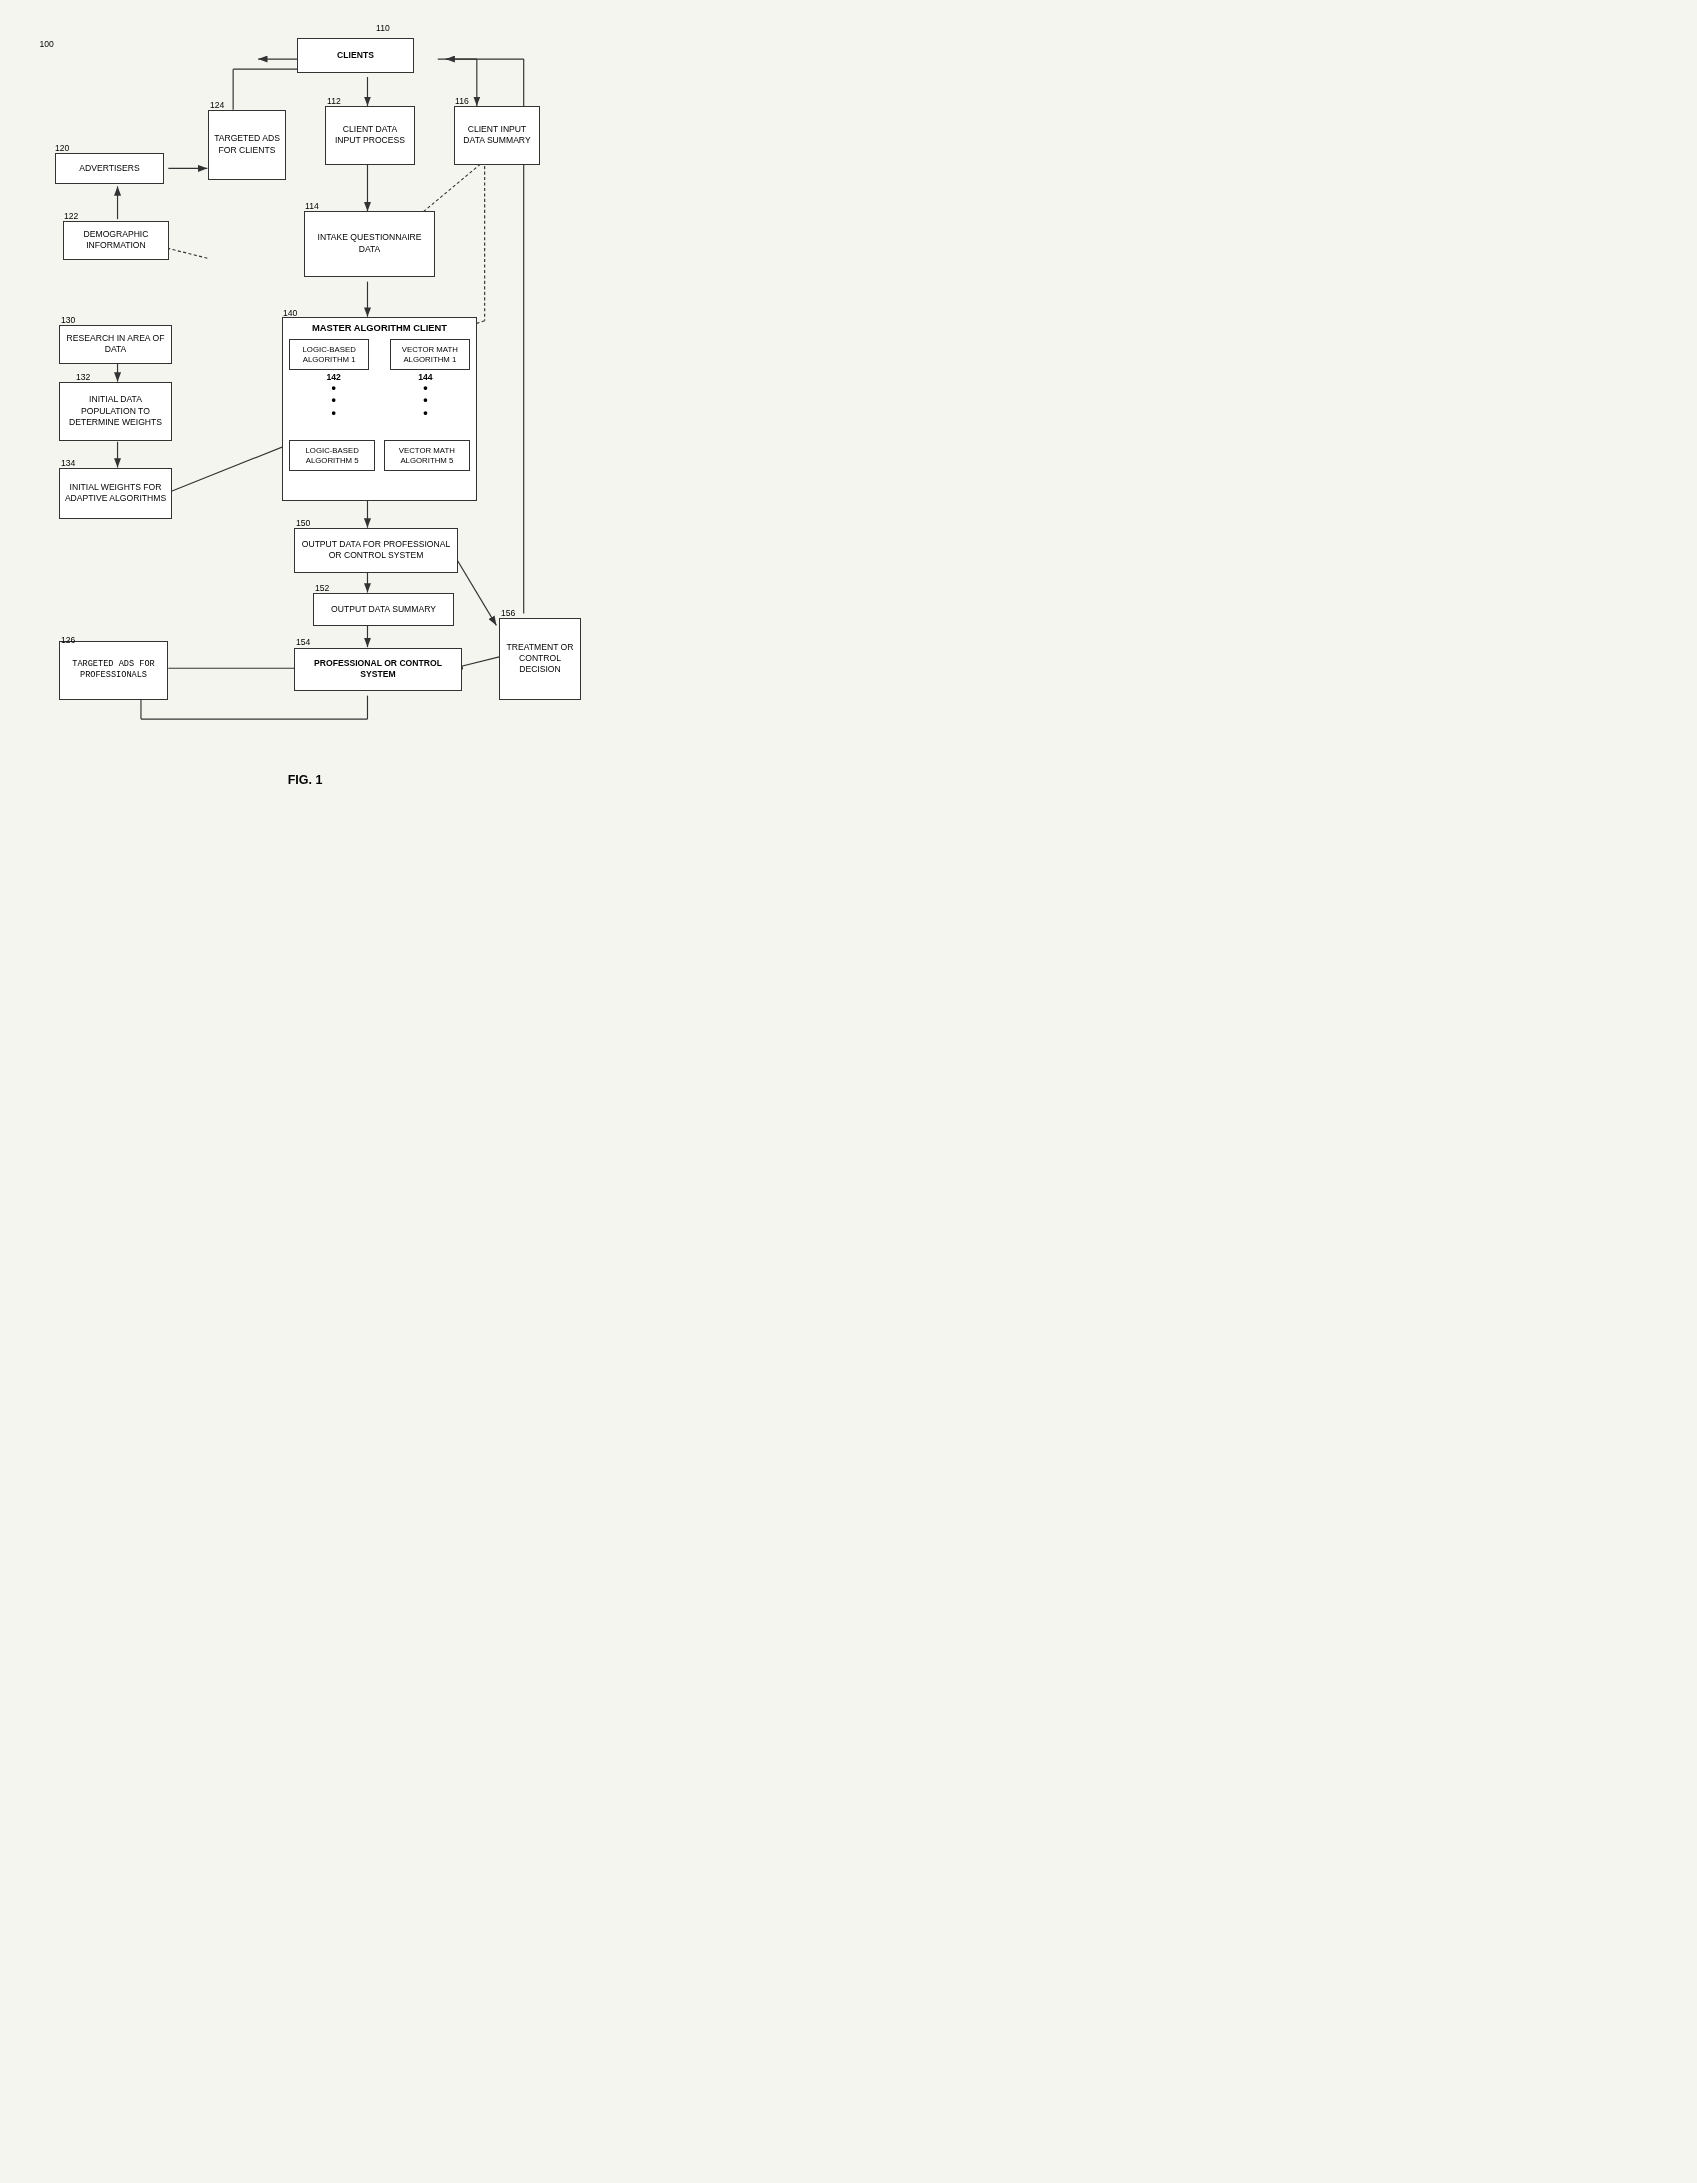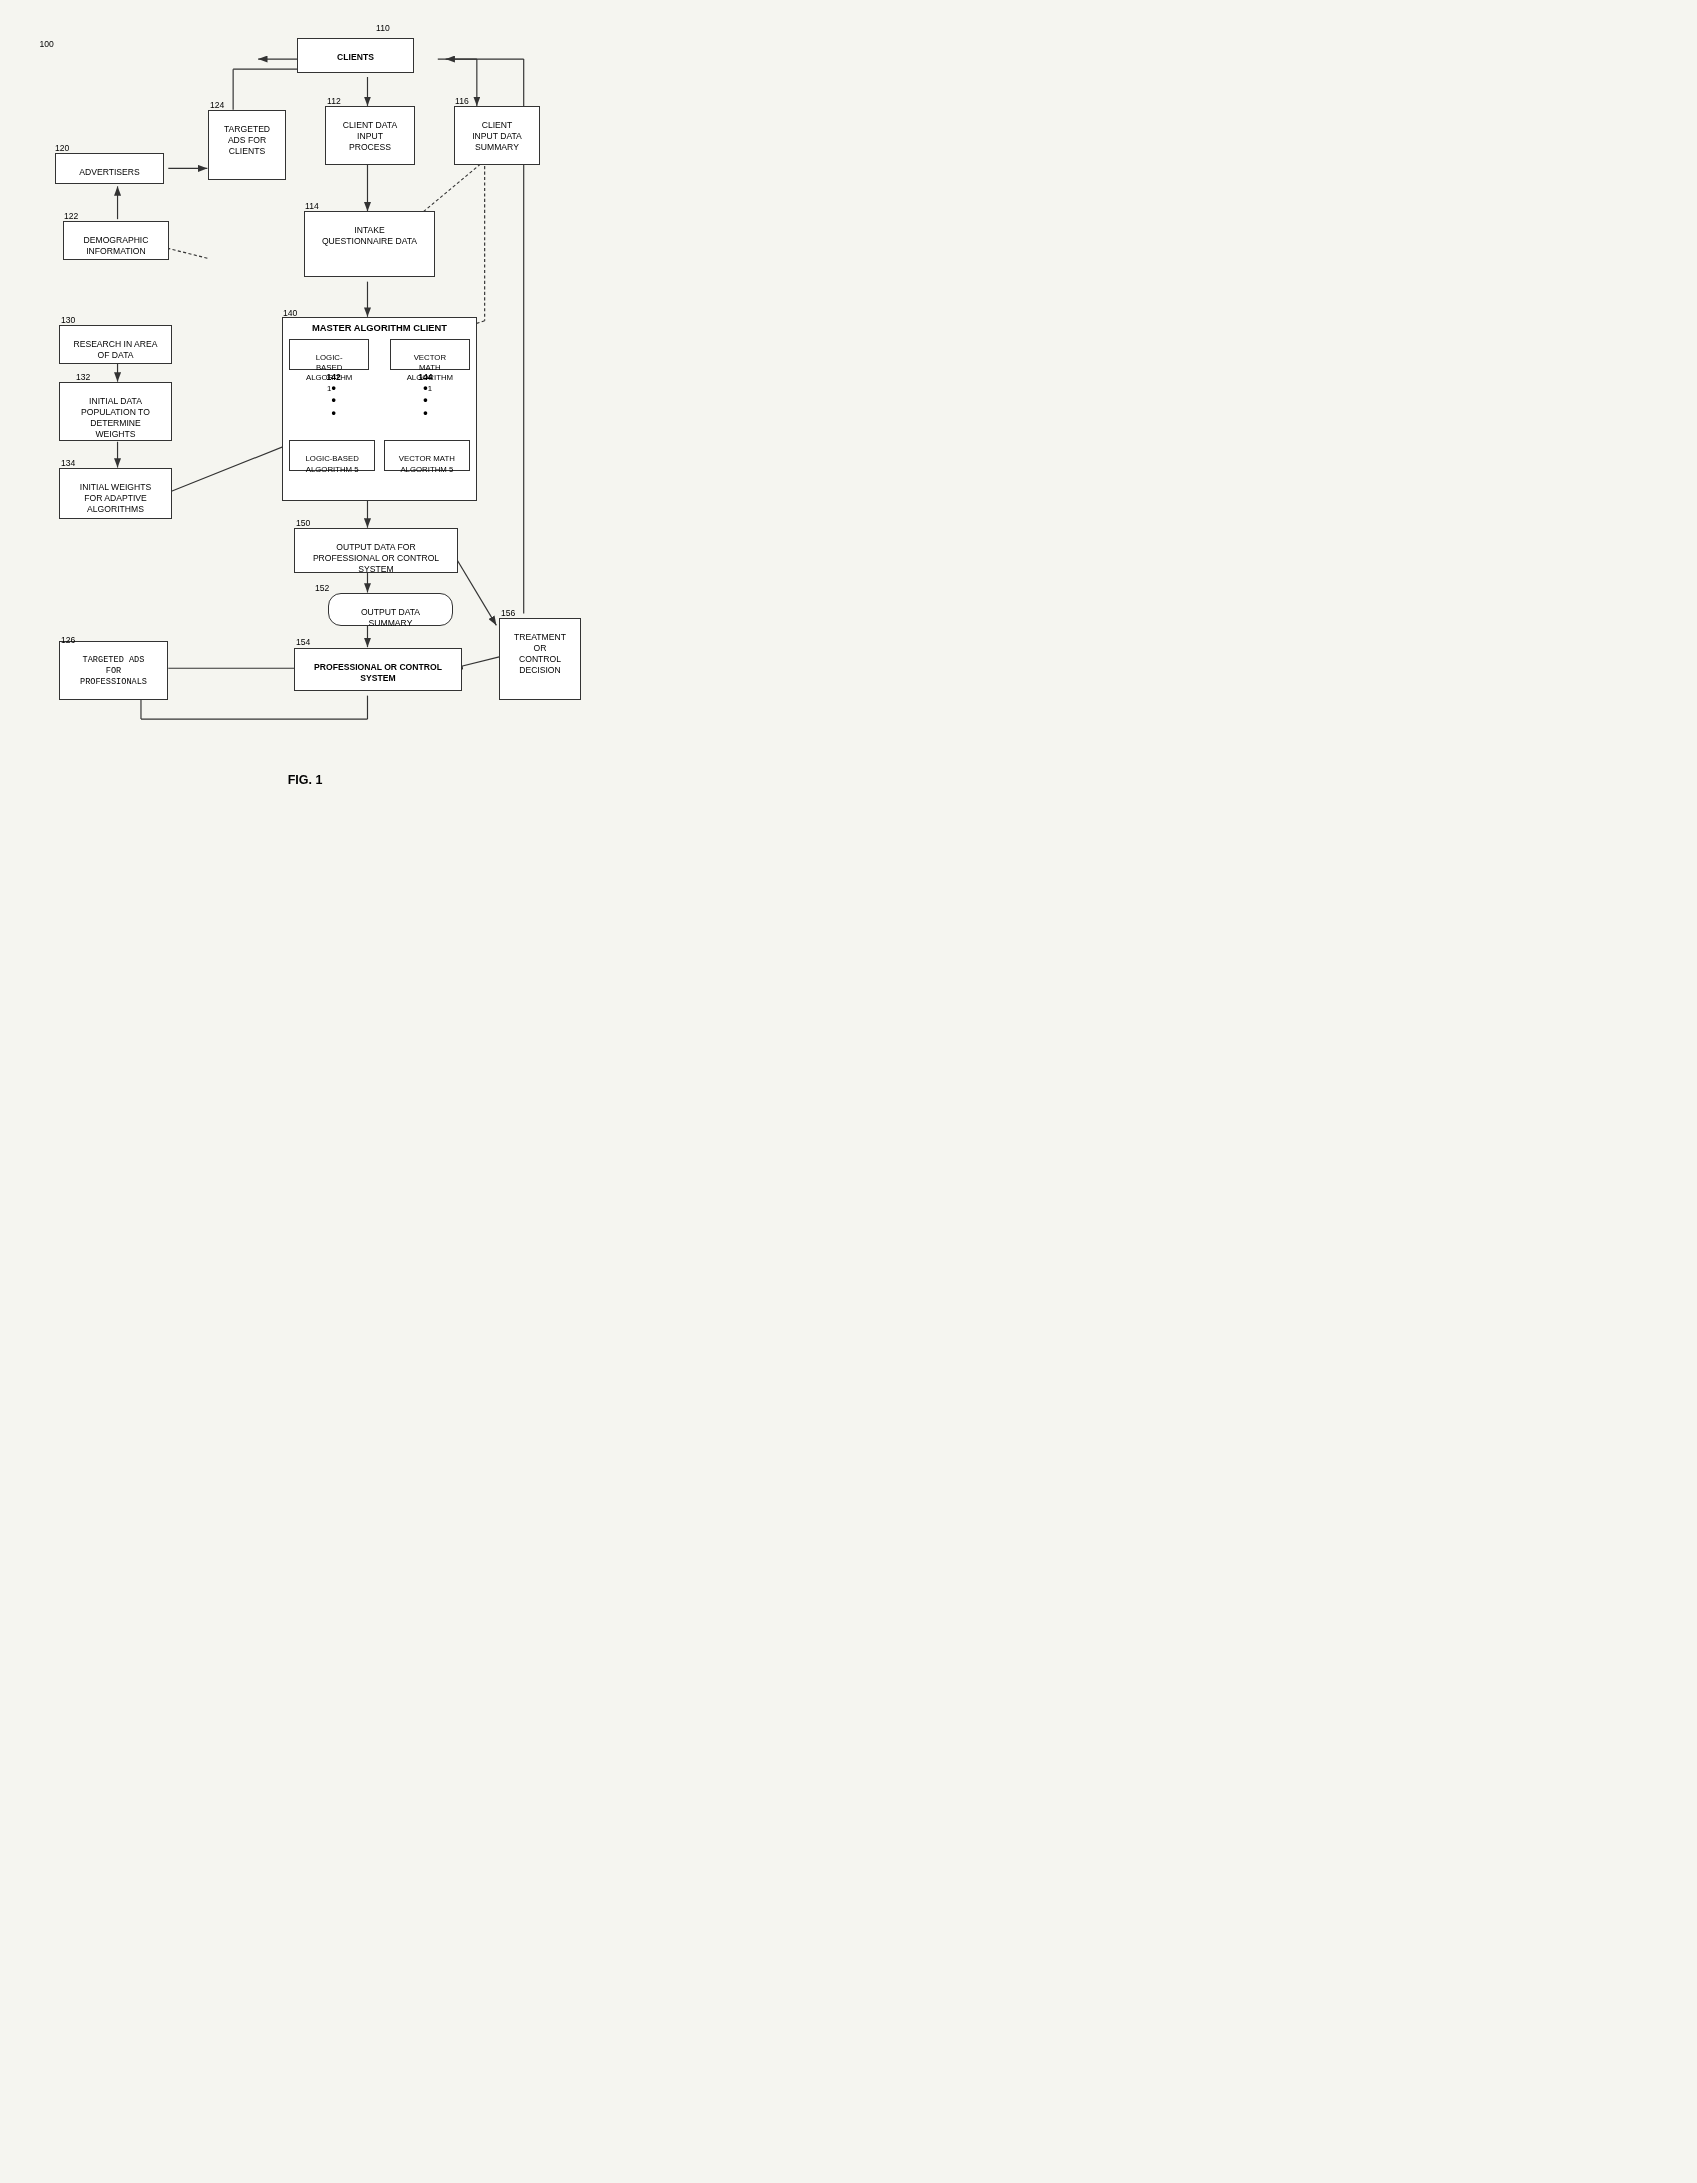--- a/index.html
+++ b/index.html
@@ -18,23 +18,23 @@
       margin: 0 auto;
     }
     .box {
       position: absolute;
       border: 1.6px solid #333;
       background: #fff;
       text-align: center;
       font-size: 8.6px;
       font-weight: normal;
       display: flex;
-      align-items: flex-start;
+      align-items: center;
       justify-content: center;
-      padding: 13px;
+      padding: 3px;
       line-height: 1.3;
     }
     .box.bold-text {
       font-weight: bold;
     }
     
     .arrows-svg {
       position: absolute;
       top: 0; left: 0;
       width: 100%;
@@ -206,21 +206,21 @@
   <div class="box" style="top:452px; left:43px; width:113px; height:51px;">
     <span>INITIAL WEIGHTS FOR ADAPTIVE ALGORITHMS</span>
   </div>
   <span class="ref-num" style="top:442px; left:45px;">134</span>
 
   <div class="box" style="top:512px; left:278px; width:164px; height:45px;">
     <span>OUTPUT DATA FOR PROFESSIONAL OR CONTROL SYSTEM</span>
   </div>
   <span class="ref-num" style="top:502px; left:280px;">150</span>
 
-  <div class="box" style="top:577px; left:312px; width:125px; height:33px;border-radius:13px;">
+  <div class="box" style="top:577px; left:297px; width:141px; height:33px;">
     <span>OUTPUT DATA SUMMARY</span>
   </div>
   <span class="ref-num" style="top:567px; left:299px;">152</span>
 
   <div class="box bold-text" style="top:632px; left:278px; width:168px; height:43px;">
     <span>PROFESSIONAL OR CONTROL SYSTEM</span>
   </div>
   <span class="ref-num" style="top:621px; left:280px;">154</span>
 
   <div class="box" style="top:602px; left:483px; width:82px; height:82px;">

